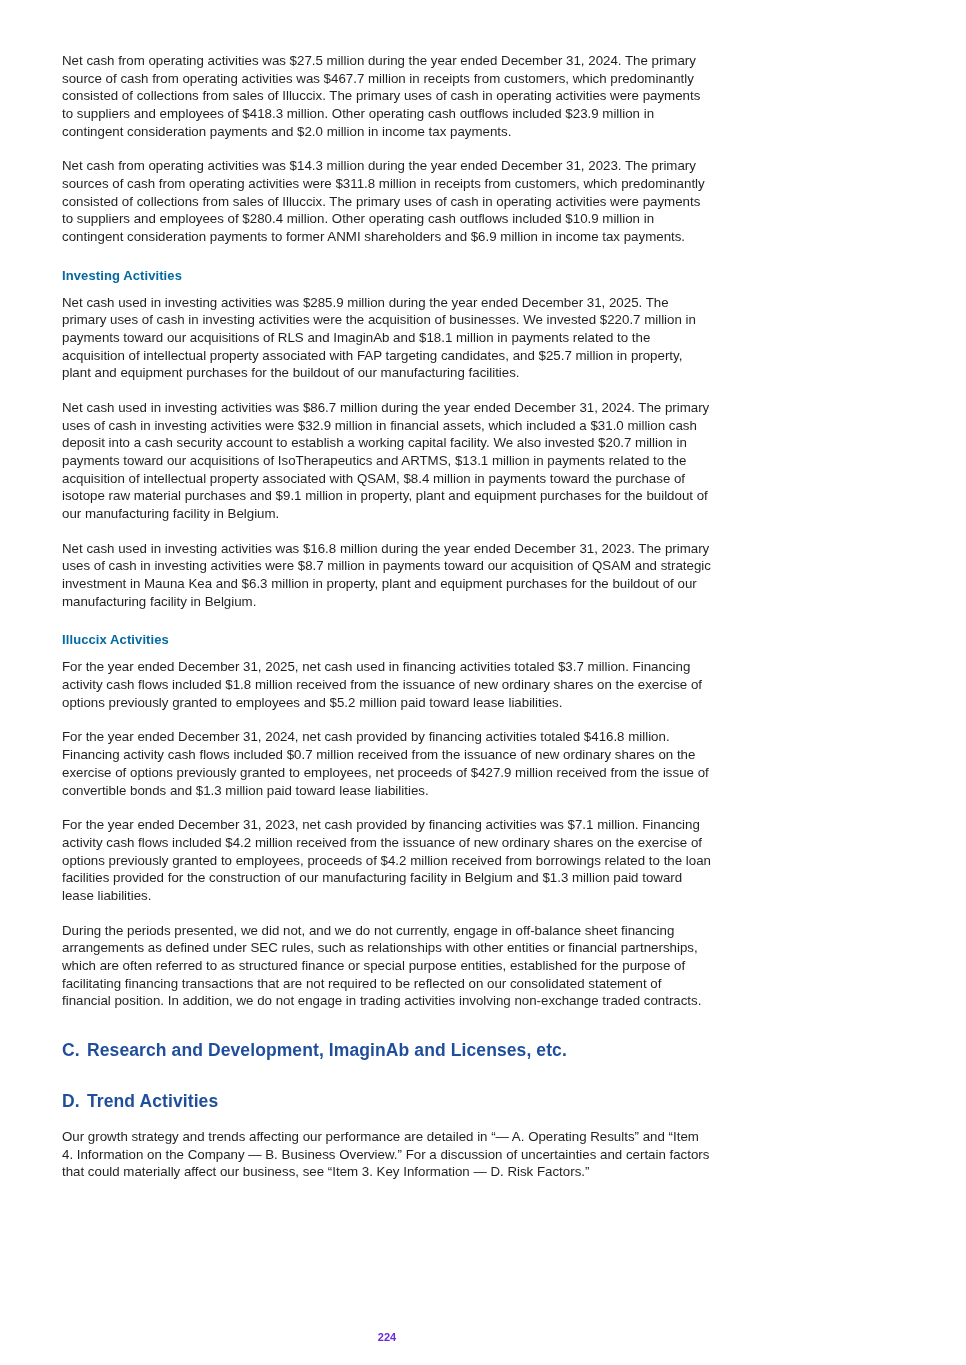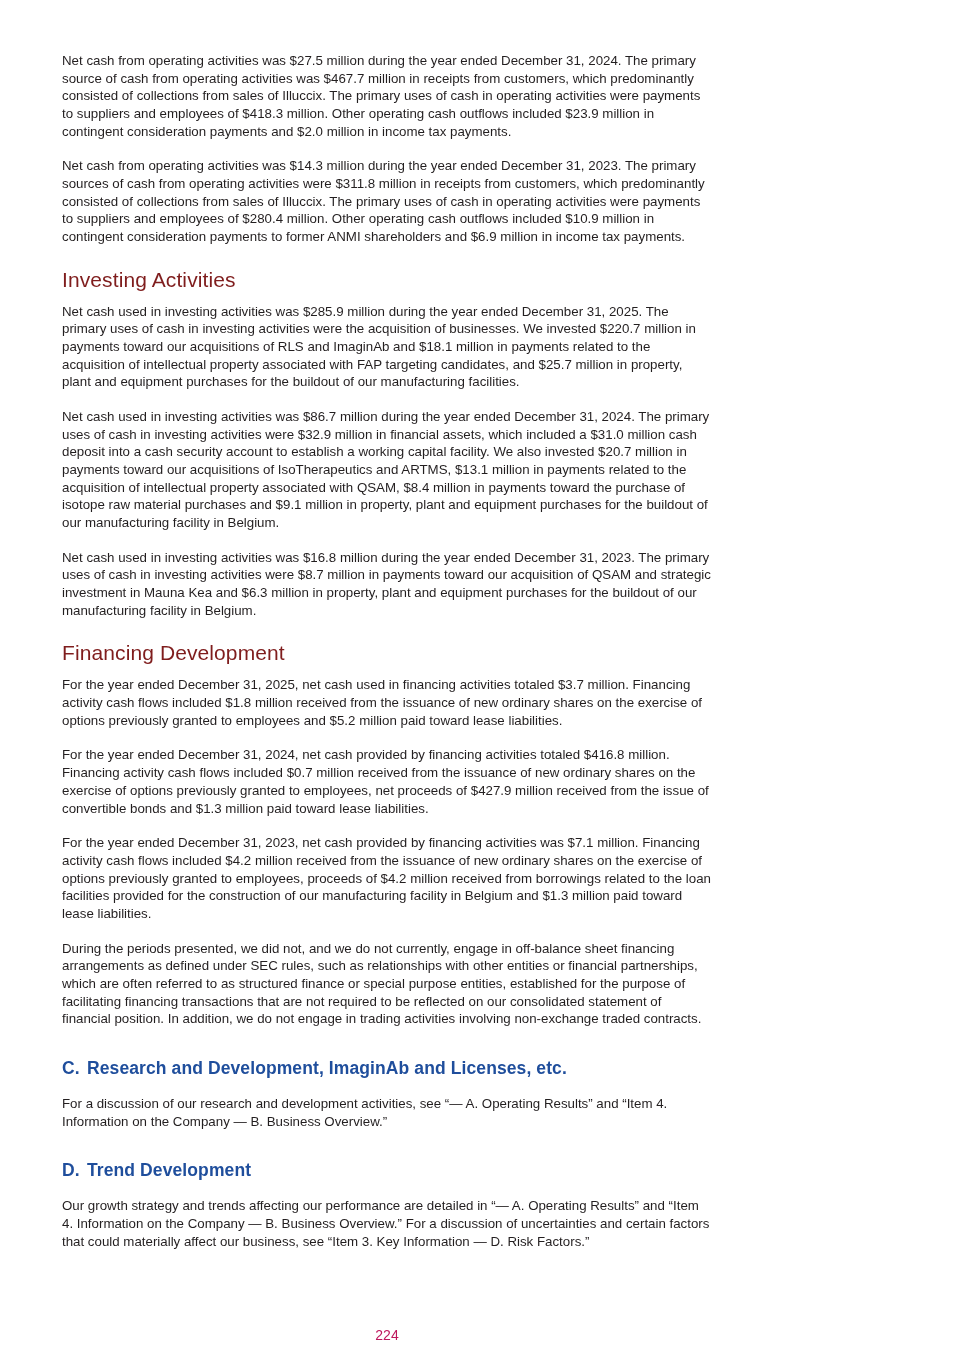--- a/index.html
+++ b/index.html
@@ -22,24 +22,24 @@
     padding: 52px 62px 20px 62px;
   }
   p.body-text {
     font-size: 13.3px;
     line-height: 1.33;
     margin: 0 0 17px 0;
     text-align: left;
     color: #231f20;
   }
   h3.sub-heading {
-    font-size: 21px;
-    font-weight: normal;
+    font-size: 13px;
+    font-weight: bold;
     margin: 22px 0 11px 0;
-    color: #7f1d1d;
+    color: #0369a1;
     letter-spacing: 0.1px;
   }
   h2.section-heading {
     font-size: 17.5px;
     font-weight: bold;
     color: #1f4e9c;
     margin: 30px 0 16px 0;
     display: flex;
     align-items: baseline;
     letter-spacing: 0.1px;
@@ -51,46 +51,46 @@
   }
   h2.section-heading .title {
     flex: 1 1 auto;
   }
   .page-number {
     position: absolute;
     left: 0;
     right: 0;
     bottom: 22px;
     text-align: center;
-    font-size: 14px;
-    color: #be185d;
+    font-size: 11px;
+    color: #6d28d9;
+    font-weight: bold;
   }
   .content-block { }
 </style>
 </head>
 <body>
 
 <div class="page">
   <div class="content-block" id="content">
       <p class="body-text">Net cash from operating activities was $27.5 million during the year ended December 31, 2024. The primary source of cash from operating activities was $467.7 million in receipts from customers, which predominantly consisted of collections from sales of Illuccix. The primary uses of cash in operating activities were payments to suppliers and employees of $418.3 million. Other operating cash outflows included $23.9 million in contingent consideration payments and $2.0 million in income tax payments.</p>
       <p class="body-text">Net cash from operating activities was $14.3 million during the year ended December 31, 2023. The primary sources of cash from operating activities were $311.8 million in receipts from customers, which predominantly consisted of collections from sales of Illuccix. The primary uses of cash in operating activities were payments to suppliers and employees of $280.4 million. Other operating cash outflows included $10.9 million in contingent consideration payments to former ANMI shareholders and $6.9 million in income tax payments.</p>
       <h3 class="sub-heading">Investing Activities</h3>
       <p class="body-text">Net cash used in investing activities was $285.9 million during the year ended December 31, 2025. The primary uses of cash in investing activities were the acquisition of businesses. We invested $220.7 million in payments toward our acquisitions of RLS and ImaginAb and $18.1 million in payments related to the acquisition of intellectual property associated with FAP targeting candidates, and $25.7 million in property, plant and equipment purchases for the buildout of our manufacturing facilities.</p>
       <p class="body-text">Net cash used in investing activities was $86.7 million during the year ended December 31, 2024. The primary uses of cash in investing activities were $32.9 million in financial assets, which included a $31.0 million cash deposit into a cash security account to establish a working capital facility. We also invested $20.7 million in payments toward our acquisitions of IsoTherapeutics and ARTMS, $13.1 million in payments related to the acquisition of intellectual property associated with QSAM, $8.4 million in payments toward the purchase of isotope raw material purchases and $9.1 million in property, plant and equipment purchases for the buildout of our manufacturing facility in Belgium.</p>
       <p class="body-text">Net cash used in investing activities was $16.8 million during the year ended December 31, 2023. The primary uses of cash in investing activities were $8.7 million in payments toward our acquisition of QSAM and strategic investment in Mauna Kea and $6.3 million in property, plant and equipment purchases for the buildout of our manufacturing facility in Belgium.</p>
-      <h3 class="sub-heading">Financing Development</h3>
+      <h3 class="sub-heading">Illuccix Activities</h3>
       <p class="body-text">For the year ended December 31, 2025, net cash used in financing activities totaled $3.7 million. Financing activity cash flows included $1.8 million received from the issuance of new ordinary shares on the exercise of options previously granted to employees and $5.2 million paid toward lease liabilities.</p>
       <p class="body-text">For the year ended December 31, 2024, net cash provided by financing activities totaled $416.8 million. Financing activity cash flows included $0.7 million received from the issuance of new ordinary shares on the exercise of options previously granted to employees, net proceeds of $427.9 million received from the issue of convertible bonds and $1.3 million paid toward lease liabilities.</p>
       <p class="body-text">For the year ended December 31, 2023, net cash provided by financing activities was $7.1 million. Financing activity cash flows included $4.2 million received from the issuance of new ordinary shares on the exercise of options previously granted to employees, proceeds of $4.2 million received from borrowings related to the loan facilities provided for the construction of our manufacturing facility in Belgium and $1.3 million paid toward lease liabilities.</p>
       <p class="body-text">During the periods presented, we did not, and we do not currently, engage in off-balance sheet financing arrangements as defined under SEC rules, such as relationships with other entities or financial partnerships, which are often referred to as structured finance or special purpose entities, established for the purpose of facilitating financing transactions that are not required to be reflected on our consolidated statement of financial position. In addition, we do not engage in trading activities involving non-exchange traded contracts.</p>
       <h2 class="section-heading">
         <span class="label">C.</span>
         <span class="title">Research and Development, ImaginAb and Licenses, etc.</span>
       </h2>
-      <p class="body-text">For a discussion of our research and development activities, see “— A. Operating Results” and “Item 4. Information on the Company — B. Business Overview.”</p>
       <h2 class="section-heading">
         <span class="label">D.</span>
-        <span class="title">Trend Development</span>
+        <span class="title">Trend Activities</span>
       </h2>
       <p class="body-text">Our growth strategy and trends affecting our performance are detailed in “— A. Operating Results” and “Item 4. Information on the Company — B. Business Overview.” For a discussion of uncertainties and certain factors that could materially affect our business, see “Item 3. Key Information — D. Risk Factors.”</p>
     </div>
   <div class="page-number">224</div>
 </div>
 
 </body></html>

